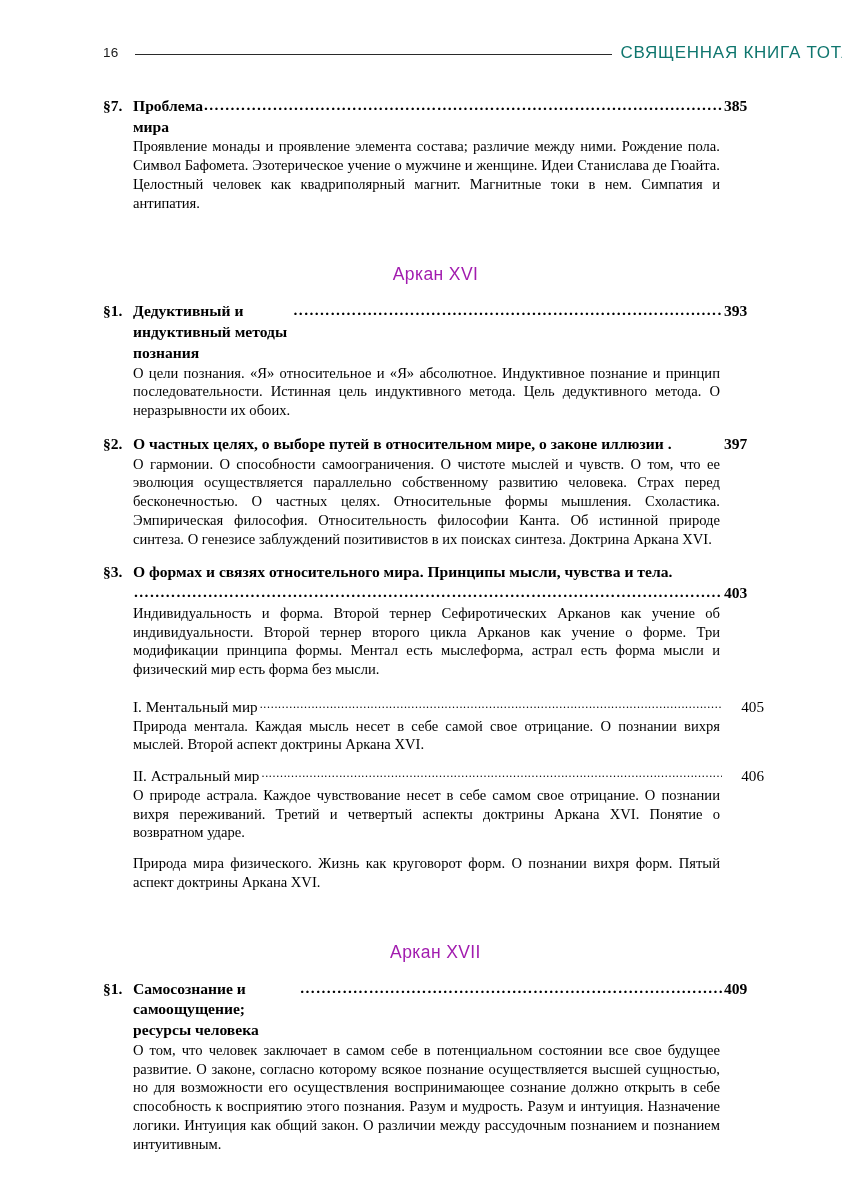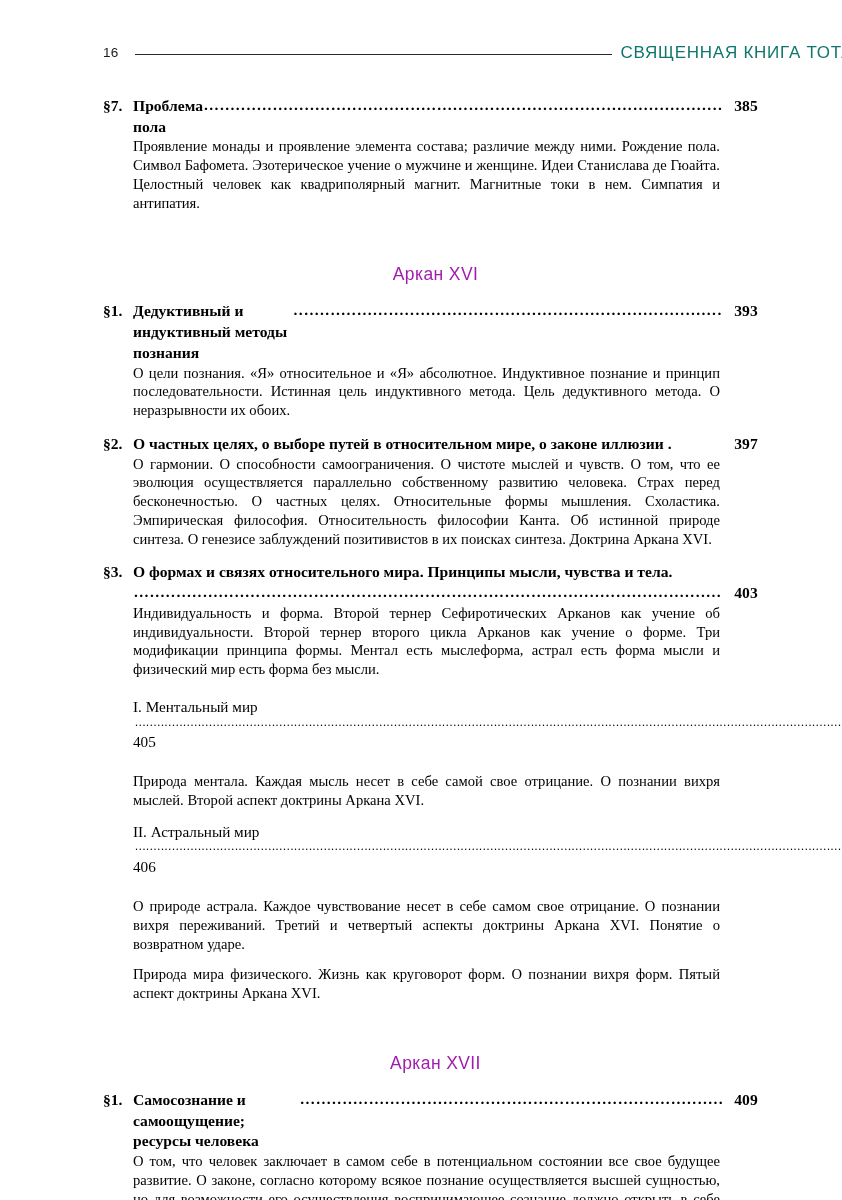--- a/index.html
+++ b/index.html
@@ -103,21 +103,21 @@
     position: relative;
     top: -1px;
     letter-spacing: 1.4px;
     font-weight: bold;
   }
   .leaders::after {
     content: "............................................................................................................................................................................";
   }
   .pagenum {
     flex: 0 0 44px;
-    text-align: center;
+    text-align: left;
     font-weight: bold;
     font-size: 15.6px;
     white-space: nowrap;
   }
 
   
   .entry-head.two-line { display: block; }
   .entry-head.two-line .line {
     display: flex;
     align-items: baseline;
@@ -154,25 +154,24 @@
   .arcanum.sp-top { padding-top: 38px; }
 
   
   .sub-entry {
     position: relative;
     margin-left: 30px;
     margin-bottom: 12px;
   }
   .sub-head {
     display: flex;
-    align-items: flex-start;
+    align-items: center;
     font-size: 15.2px;
     font-weight: normal;
     line-height: 1.3;
-    flex-direction: column;
   }
   .sub-title { white-space: nowrap; }
   .sub-leaders {
     flex: 1 1 auto;
     overflow: hidden;
     white-space: nowrap;
     position: relative;
     top: -2px;
     font-size: 12px;
     letter-spacing: 0.7px;
@@ -205,21 +204,21 @@
     <span class="folio">16</span>
     <span class="head-rule"></span>
     <span class="book-title">СВЯЩЕННАЯ КНИГА ТОТА</span>
   </div>
 
   <div class="toc" id="toc">
       <div class="entry">
         <div class="entry-head">
           <span class="sec-num">§7.</span>
           <span class="head-body">
-            <span class="head-title">Проблема пола</span>
+            <span class="head-title">Проблема мира</span>
             <span class="leaders"></span>
             <span class="pagenum">385</span>
           </span>
         </div>
         <p class="desc">Проявление монады и проявление элемента состава; различие между ними. Рождение пола. Символ Бафомета. Эзотерическое учение о мужчине и женщине. Идеи Станислава де Гюайта. Целостный человек как квадриполярный магнит. Магнитные токи в нем. Симпатия и антипатия.</p>
       </div>
       <div class="arcanum sp-top">Аркан XVI</div>
       <div class="entry">
         <div class="entry-head">
           <span class="sec-num">§1.</span>

